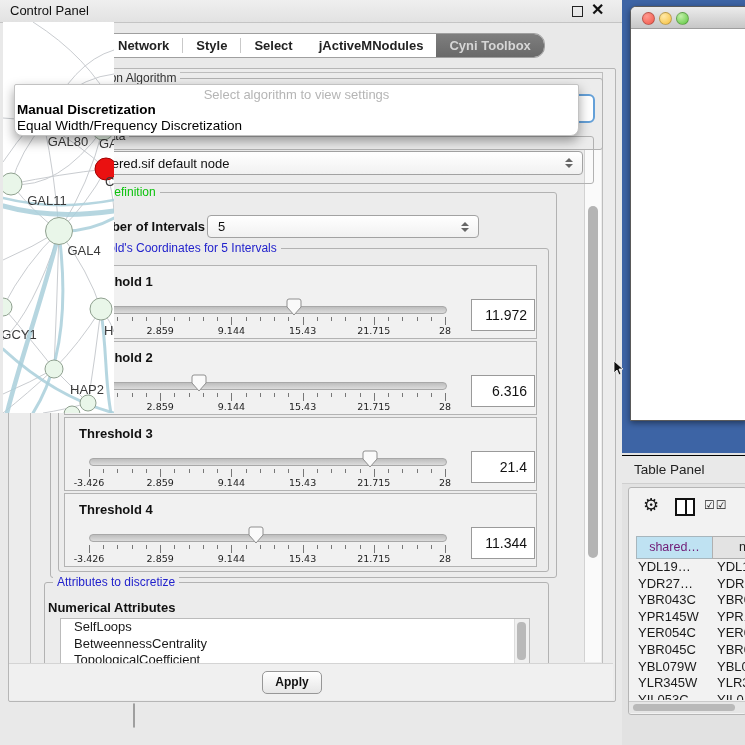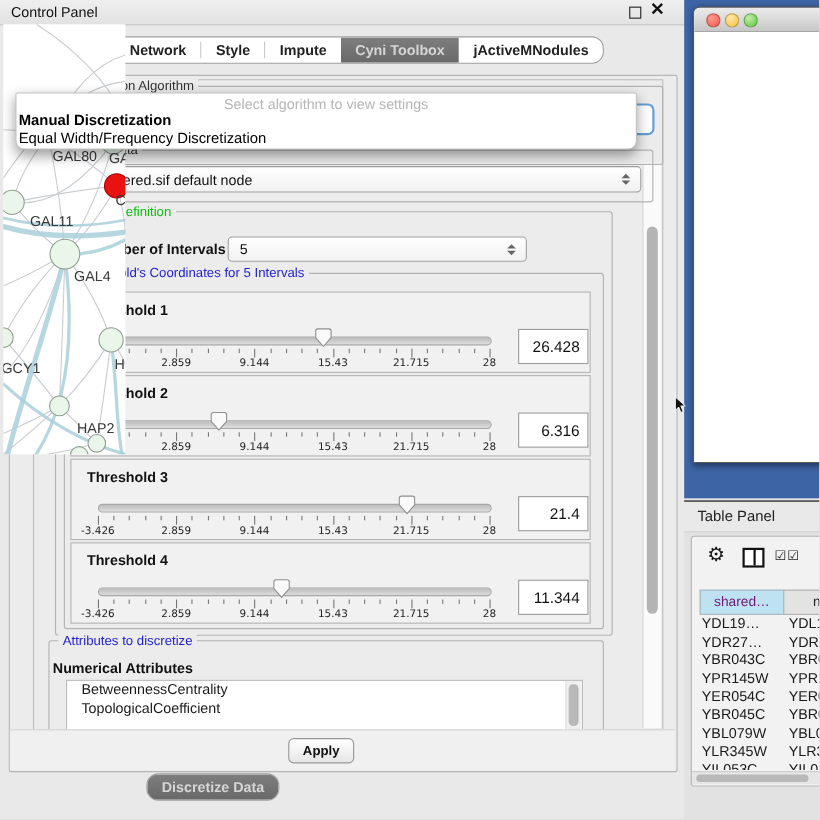--- a/index.html
+++ b/index.html
@@ -117,27 +117,27 @@
           <circle cx="10" cy="7.5" r="2.4" fill="#bfe6bf" stroke="#2e7d32" stroke-width="0.6"></circle>
         </svg>
         <span>Network</span>
       </div>
       <div class="sep"></div>
       <div class="tab">
         <span>Style</span>
       </div>
       <div class="sep"></div>
       <div class="tab">
-        <span>Impute</span>
+        <span>Select</span>
+      </div>
+      <div class="tab">
+        <span>jActiveMNodules</span>
       </div>
       <div class="tab selected">
         <span>Cyni Toolbox</span>
-      </div>
-      <div class="tab">
-        <span>jActiveMNodules</span>
       </div>
     </div>
 
   <div id="outer-panel" class="abs"></div>
   <div id="inner-panel" class="abs"></div>
   <div id="content-scrollbar" class="abs">
     <div id="content-scroll-thumb"></div>
   </div>
 
   <div class="grp" id="algo-group" style="left:38px;top:78px;width:563px;height:70px;">
@@ -211,21 +211,21 @@
         </div>
         <div class="ticklab" style="left: 24px;">-3.426</div>
         <div class="ticklab" style="left: 95.2px;">2.859</div>
         <div class="ticklab" style="left: 166.4px;">9.144</div>
         <div class="ticklab" style="left: 237.6px;">15.43</div>
         <div class="ticklab" style="left: 308.8px;">21.715</div>
         <div class="ticklab" style="left: 380px;">28</div>
         <div class="thumb" style="left: 221.482px;"><svg width="16" height="18">
             <path d="M3,1 H13 Q15,1 15,3 V9 L8,17 L1,9 V3 Q1,1 3,1 Z" fill="#fafafa" stroke="#8f8f8f"></path>
           </svg></div>
-        <div class="valbox">26.428</div>
+        <div class="valbox">11.972</div>
       </div>
       <div class="thpanel" style="top: 341px;">
         <div class="thlabel">Threshold 2</div>
         <div class="track"></div>
         <div class="ticks">
           <div class="tick" style="left: 0px; height: 8px;"></div>
           <div class="tick" style="left: 14.24px; height: 4px;"></div>
           <div class="tick" style="left: 28.48px; height: 4px;"></div>
           <div class="tick" style="left: 42.72px; height: 4px;"></div>
           <div class="tick" style="left: 56.96px; height: 4px;"></div>
@@ -347,35 +347,33 @@
         <div class="valbox">11.344</div>
       </div>
     </div>
 
   <div class="grp" style="left:44px;top:582px;width:503px;height:88px;">
     <span class="gtitle blue">Attributes to discretize</span>
   </div>
   <span class="lbl" style="left:48px;top:600px;">Numerical Attributes</span>
   <div id="attr-list" class="abs">
     <div id="attr-items">
+        <div class="attr-item">SelfLoops</div>
         <div class="attr-item">BetweennessCentrality</div>
         <div class="attr-item">TopologicalCoefficient</div>
       </div>
     <div id="attr-scroll">
         <div id="attr-thumb"></div>
       </div>
   </div>
 
   <div id="apply-strip" class="abs"></div>
   <div id="apply-button" class="abs">Apply</div>
 
   <div id="bottom-tabs" class="tabbar abs">
-      <div class="tab selected">
-        <span>Discretize Data</span>
-      </div>
     </div>
 
   <div id="right-col" class="abs"></div>
   <div id="net-frame" class="abs"></div>
   <div id="net-window" class="abs">
     <div id="net-titlebar">
       <span class="tlight" id="tl-red" style="left: 11px; background: radial-gradient(circle at 35% 30%, rgb(255, 154, 144), rgb(242, 86, 72));"></span>
       <span class="tlight" id="tl-yellow" style="left: 28px; background: radial-gradient(circle at 35% 30%, rgb(255, 233, 168), rgb(246, 191, 60));"></span>
       <span class="tlight" id="tl-green" style="left: 45px; background: radial-gradient(circle at 35% 30%, rgb(194, 240, 168), rgb(91, 198, 62));"></span>
     </div>

